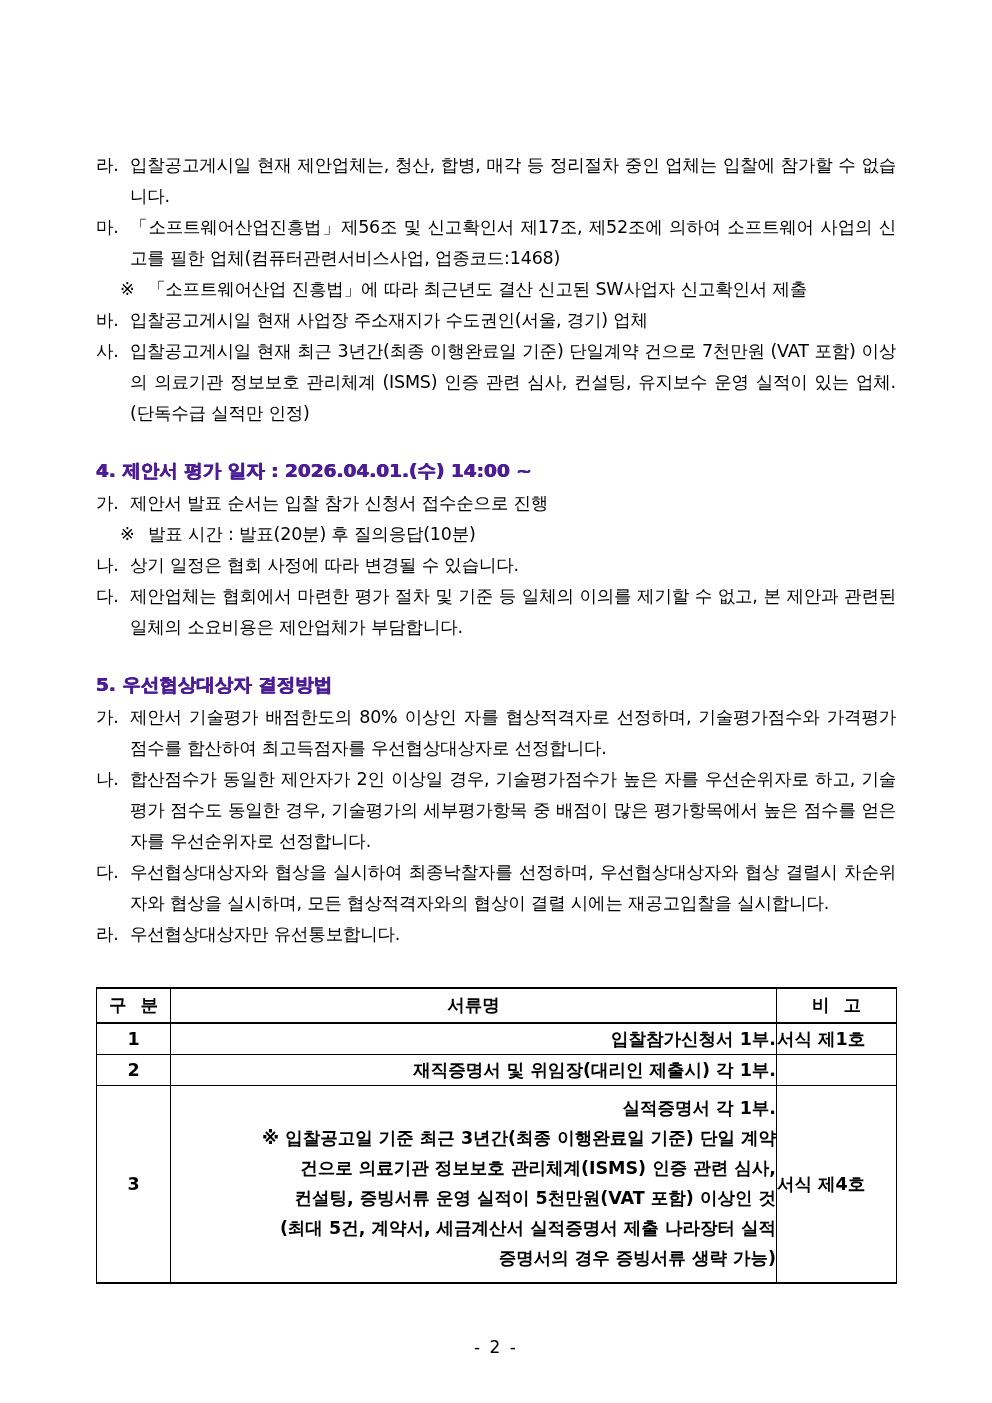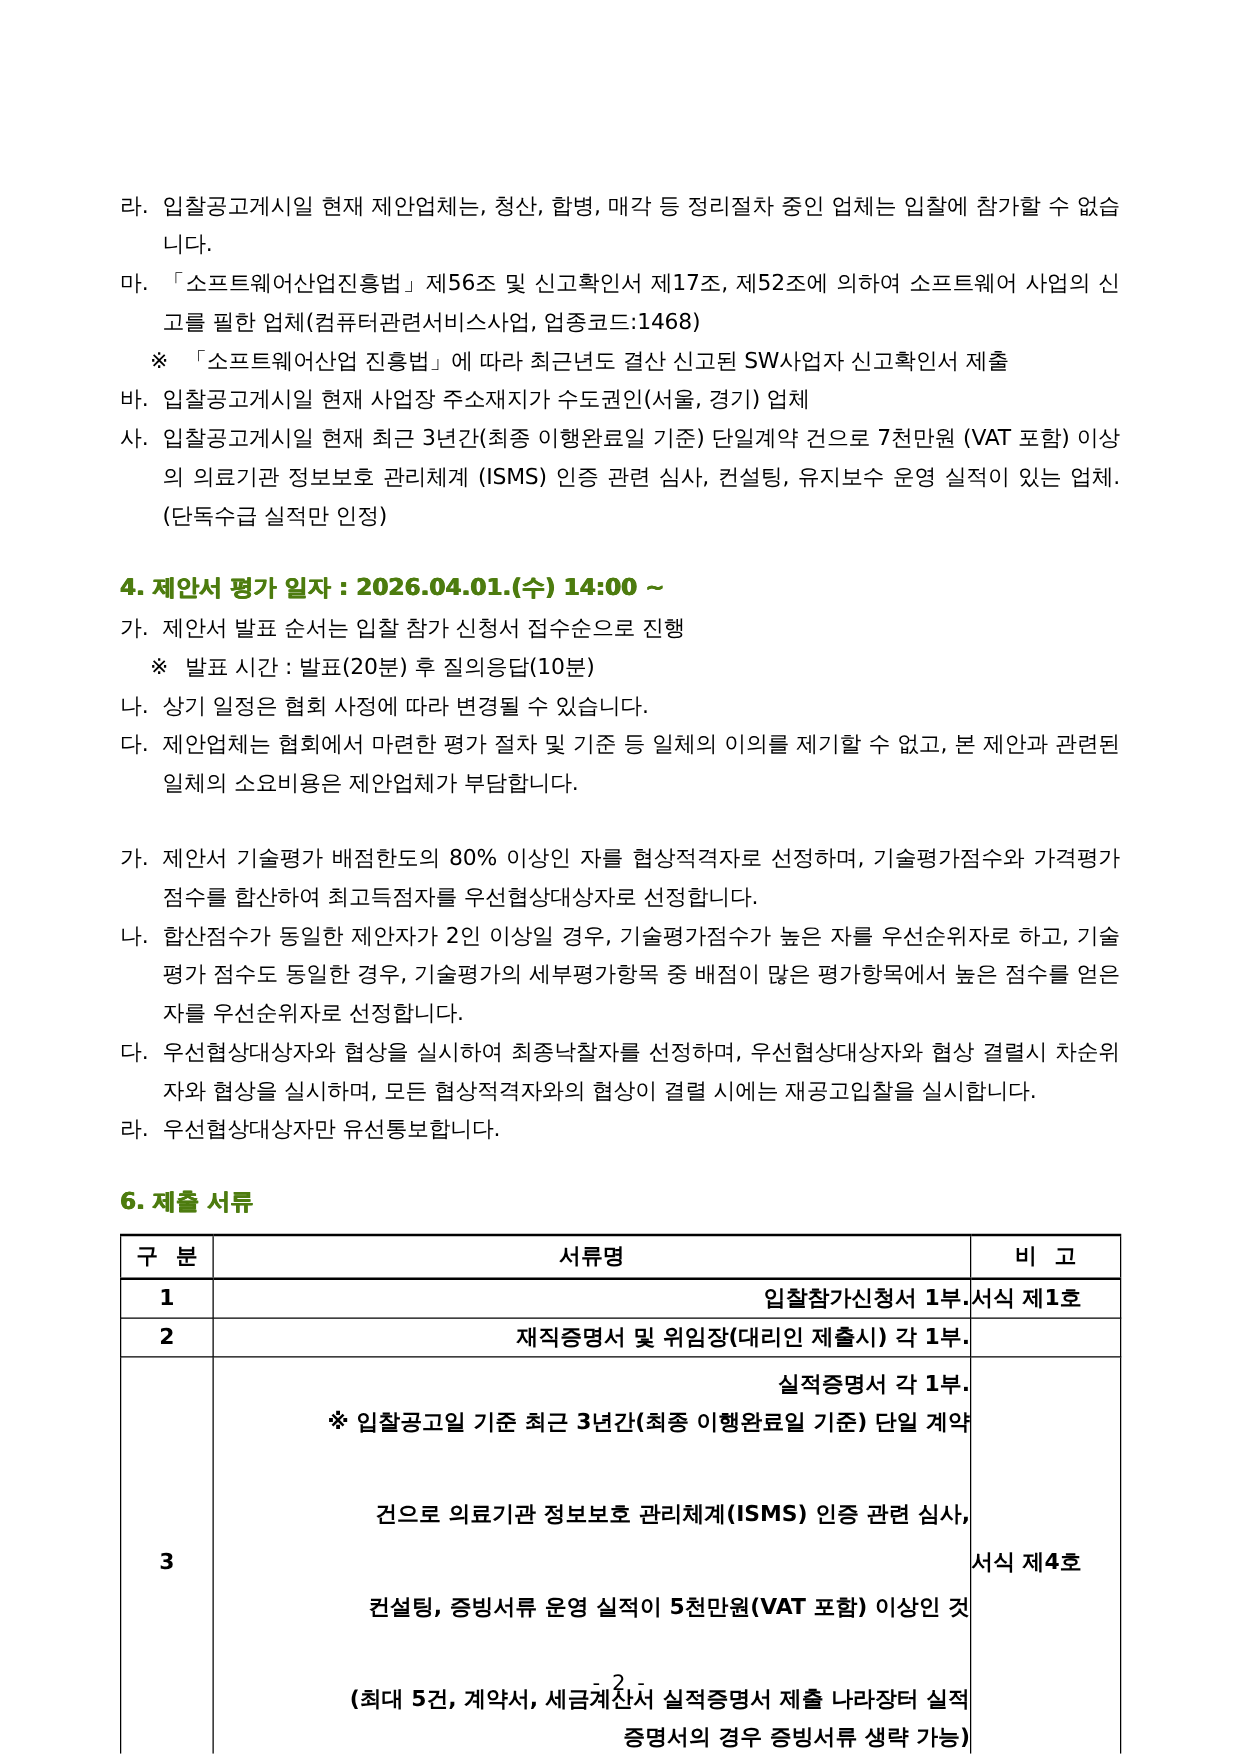--- a/index.html
+++ b/index.html
@@ -53,21 +53,21 @@
     width: 28px;
   }
 
   
   .section-heading {
     font-size: 18.5px;
     font-weight: bold;
     line-height: 30px;
     letter-spacing: 0px;
     margin: 0;
-    color: #4d7c0f;
+    color: #4c1d95;
     text-shadow: 0.45px 0 0 currentColor, -0.45px 0 0 currentColor;
   }
   .gap-before-heading { height: 27px; }
   .gap-heading-to-body { height: 2px; }
 
   
   .doc-table {
     border-collapse: collapse;
     width: 800px;
     margin-top: 10px;
@@ -118,21 +118,21 @@
   .cell-rem {
     text-align: left;
   }
   .cell-doc.multiline {
     padding-top: 7px;
     padding-bottom: 9px;
     line-height: 30px;
     padding-left: 37px;
   }
   .cell-doc .ln { display: block; white-space: nowrap; }
-  .cell-doc .ln.hang1 { padding-left: 25px; margin-top: 44px; }
+  .cell-doc .ln.hang1 { padding-left: 25px; }
   .cell-doc .ln.hang2 { padding-left: 32px; }
 
   
   .page-number {
     position: absolute;
     left: 0;
     right: 0;
     top: 1337px;
     text-align: center;
     font-size: 17px;
@@ -191,20 +191,21 @@
         <span class="marker">나.</span>
         <span class="body">상기 일정은 협회 사정에 따라 변경될 수 있습니다.</span>
       </div>
       <div class="item">
         <span class="marker">다.</span>
         <span class="body">제안업체는 협회에서 마련한 평가 절차 및 기준 등 일체의 이의를 제기할 수 없고, 본 제안과 관련된 일체의 소요비용은 제안업체가 부담합니다.</span>
       </div>
     </div>
 
     <div class="gap-before-heading"></div>
+    <div class="section-heading">5. 우선협상대상자 결정방법</div>
     <div class="gap-heading-to-body"></div>
 
     <div>
       <div class="item">
         <span class="marker">가.</span>
         <span class="body">제안서 기술평가 배점한도의 80% 이상인 자를 협상적격자로 선정하며, 기술평가점수와 가격평가점수를 합산하여 최고득점자를 우선협상대상자로 선정합니다.</span>
       </div>
       <div class="item">
         <span class="marker">나.</span>
         <span class="body">합산점수가 동일한 제안자가 2인 이상일 경우, 기술평가점수가 높은 자를 우선순위자로 하고, 기술평가 점수도 동일한 경우, 기술평가의 세부평가항목 중 배점이 많은 평가항목에서 높은 점수를 얻은 자를 우선순위자로 선정합니다.</span>
@@ -213,21 +214,20 @@
         <span class="marker">다.</span>
         <span class="body">우선협상대상자와 협상을 실시하여 최종낙찰자를 선정하며, 우선협상대상자와 협상 결렬시 차순위자와 협상을 실시하며, 모든 협상적격자와의 협상이 결렬 시에는 재공고입찰을 실시합니다.</span>
       </div>
       <div class="item">
         <span class="marker">라.</span>
         <span class="body">우선협상대상자만 유선통보합니다.</span>
       </div>
     </div>
 
     <div class="gap-before-heading"></div>
-    <div class="section-heading">6. 제출 서류</div>
 
     <table class="doc-table">
       <colgroup>
         <col class="c-no">
         <col class="c-doc">
         <col class="c-rem">
       </colgroup>
       <thead>
         <tr>
           <th>구 분</th>

